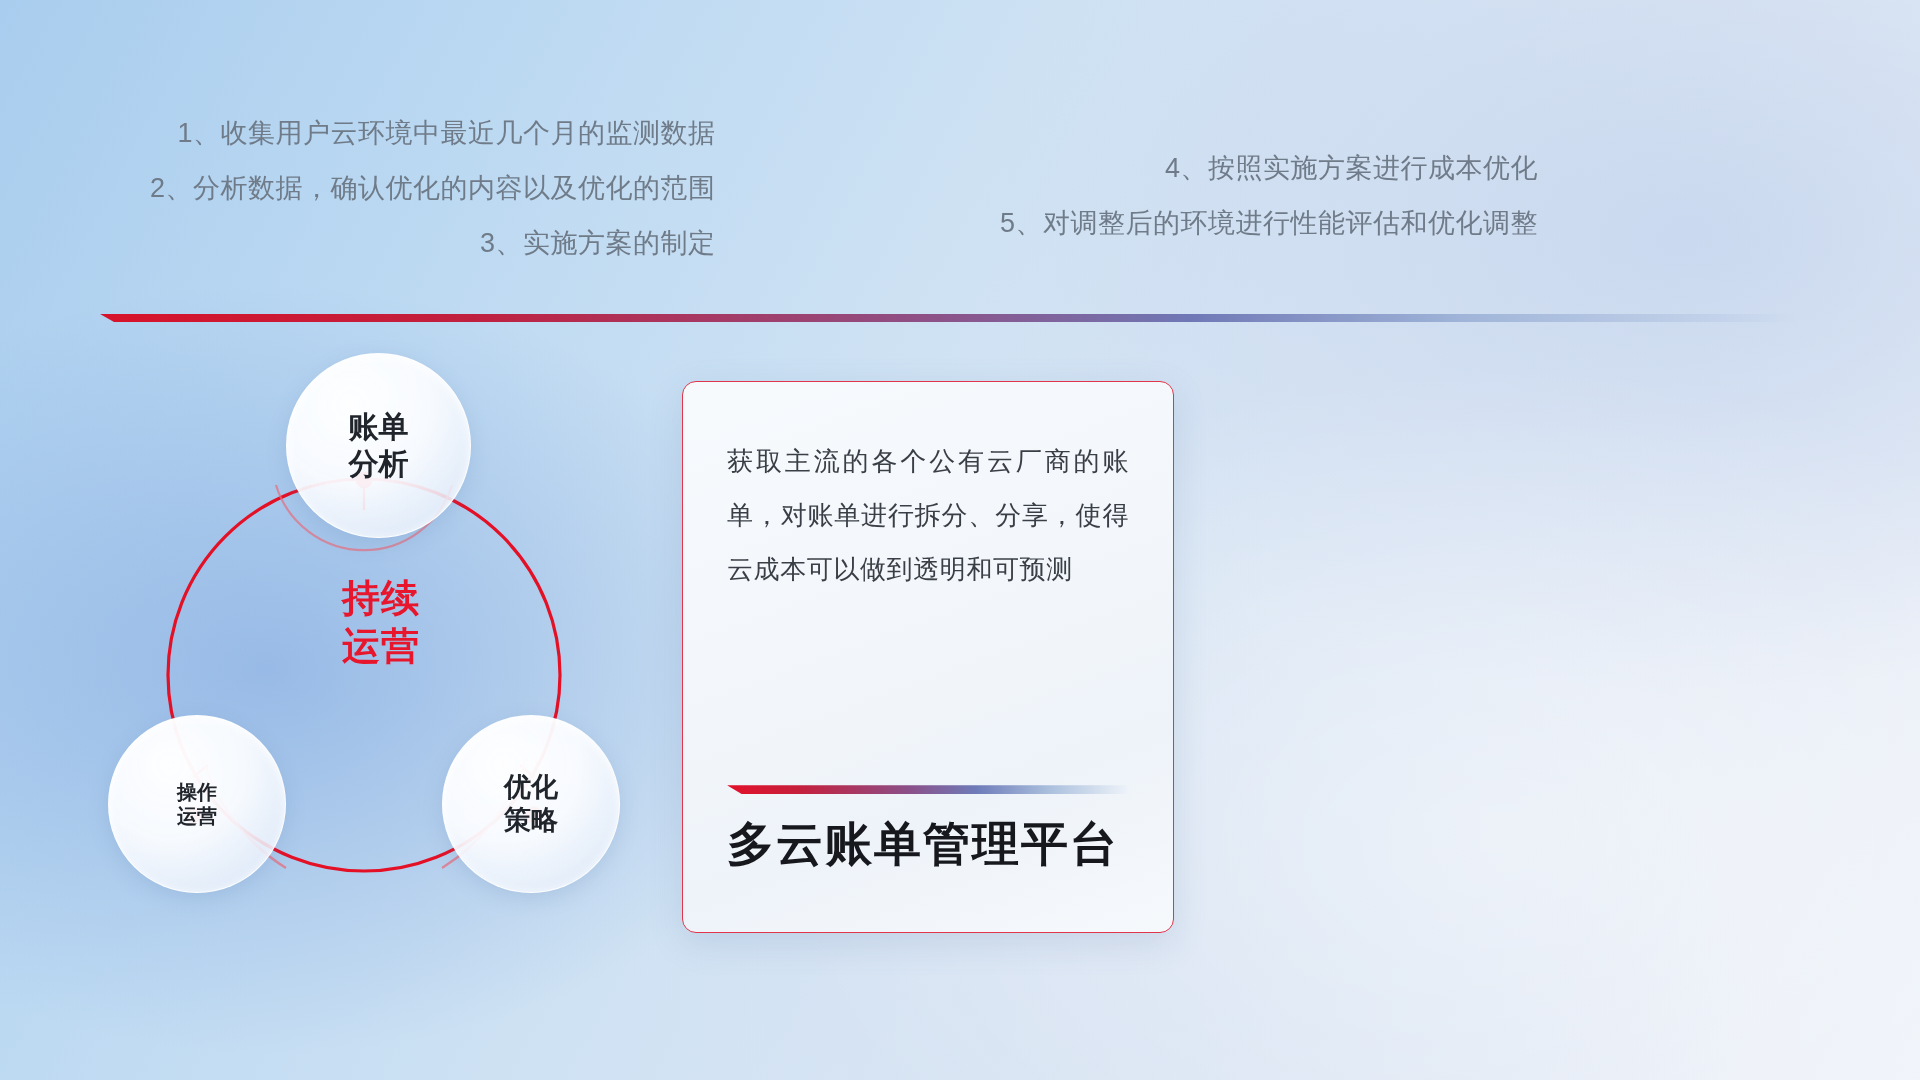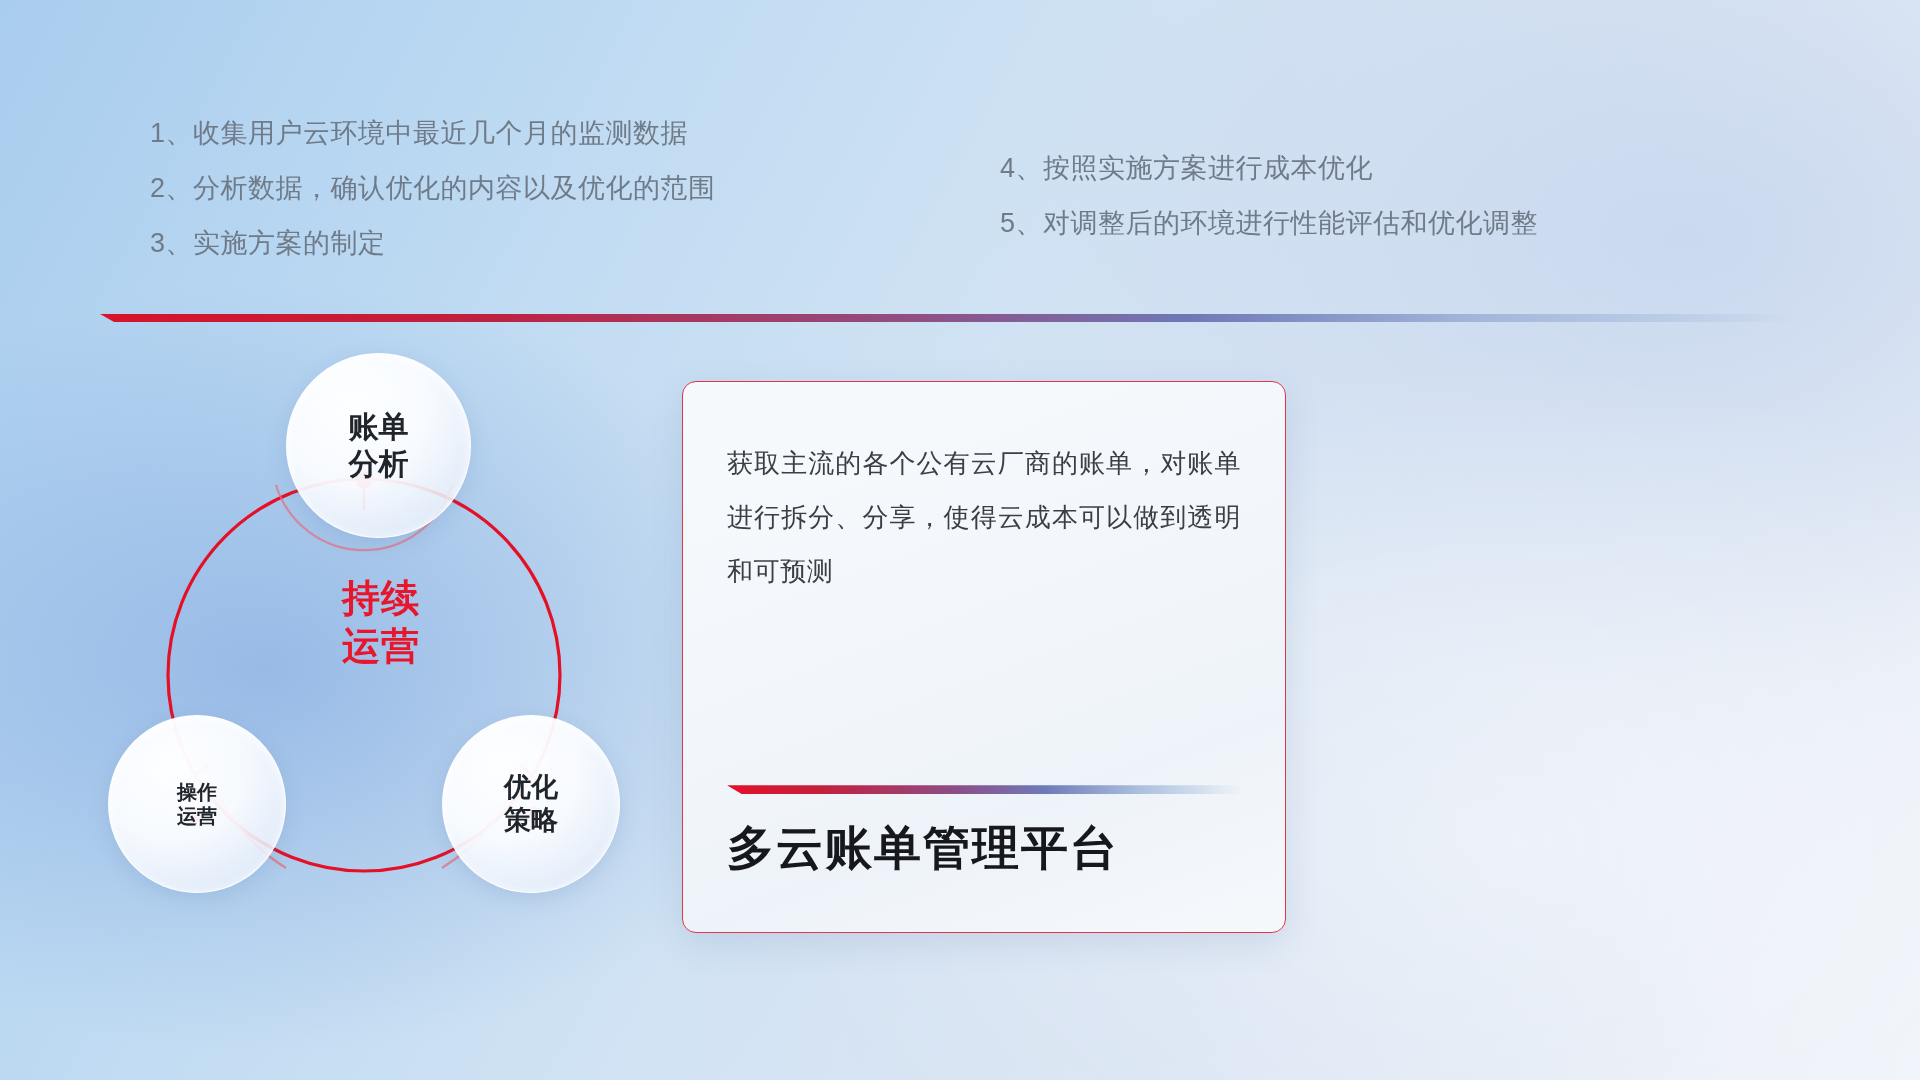--- a/index.html
+++ b/index.html
@@ -33,20 +33,21 @@
 
   
   .bullets {
     position: absolute;
     z-index: 5;
     color: #6f7b88;
     font-size: 27px;
     line-height: 1.0;
     letter-spacing: 0.5px;
     white-space: nowrap;
+    text-align: right;
   }
   .bullets.left  { left: 150px; top: 120px; }
   .bullets.right { left: 1000px; top: 155px; }
   .bullets .row { margin-bottom: 28px; }
   .bullets .row:last-child { margin-bottom: 0; }
   .bullets .num { }
 
   
   .divider {
     position: absolute;
@@ -102,30 +103,31 @@
     font-size: 38px;
     line-height: 1.26;
     letter-spacing: 1px;
     z-index: 3;
   }
 
   
   .card {
     position: absolute;
     top: 381px;
-    width: 604px;
+    width: 492px;
     height: 552px;
     z-index: 6;
     border-radius: 14px;
     border: 1.5px solid #e0354a;
     background: linear-gradient(160deg, #f7fafd 0%, #f3f7fb 40%, #eef3f9 72%, #f6f9fc 100%);
     box-shadow: 0 10px 34px rgba(80,110,160,0.16);
     padding: 54px 44px 40px 44px;
     display: flex;
     flex-direction: column;
+    font-family: Liberation Mono, monospace;
   }
   #card-1 { left: 682px; }
   #card-2 { left: 1290px; }
 
   .card .body {
     color: #3a3f47;
     font-size: 26px;
     line-height: 2.08;
     letter-spacing: 0.6px;
     text-align: justify;

